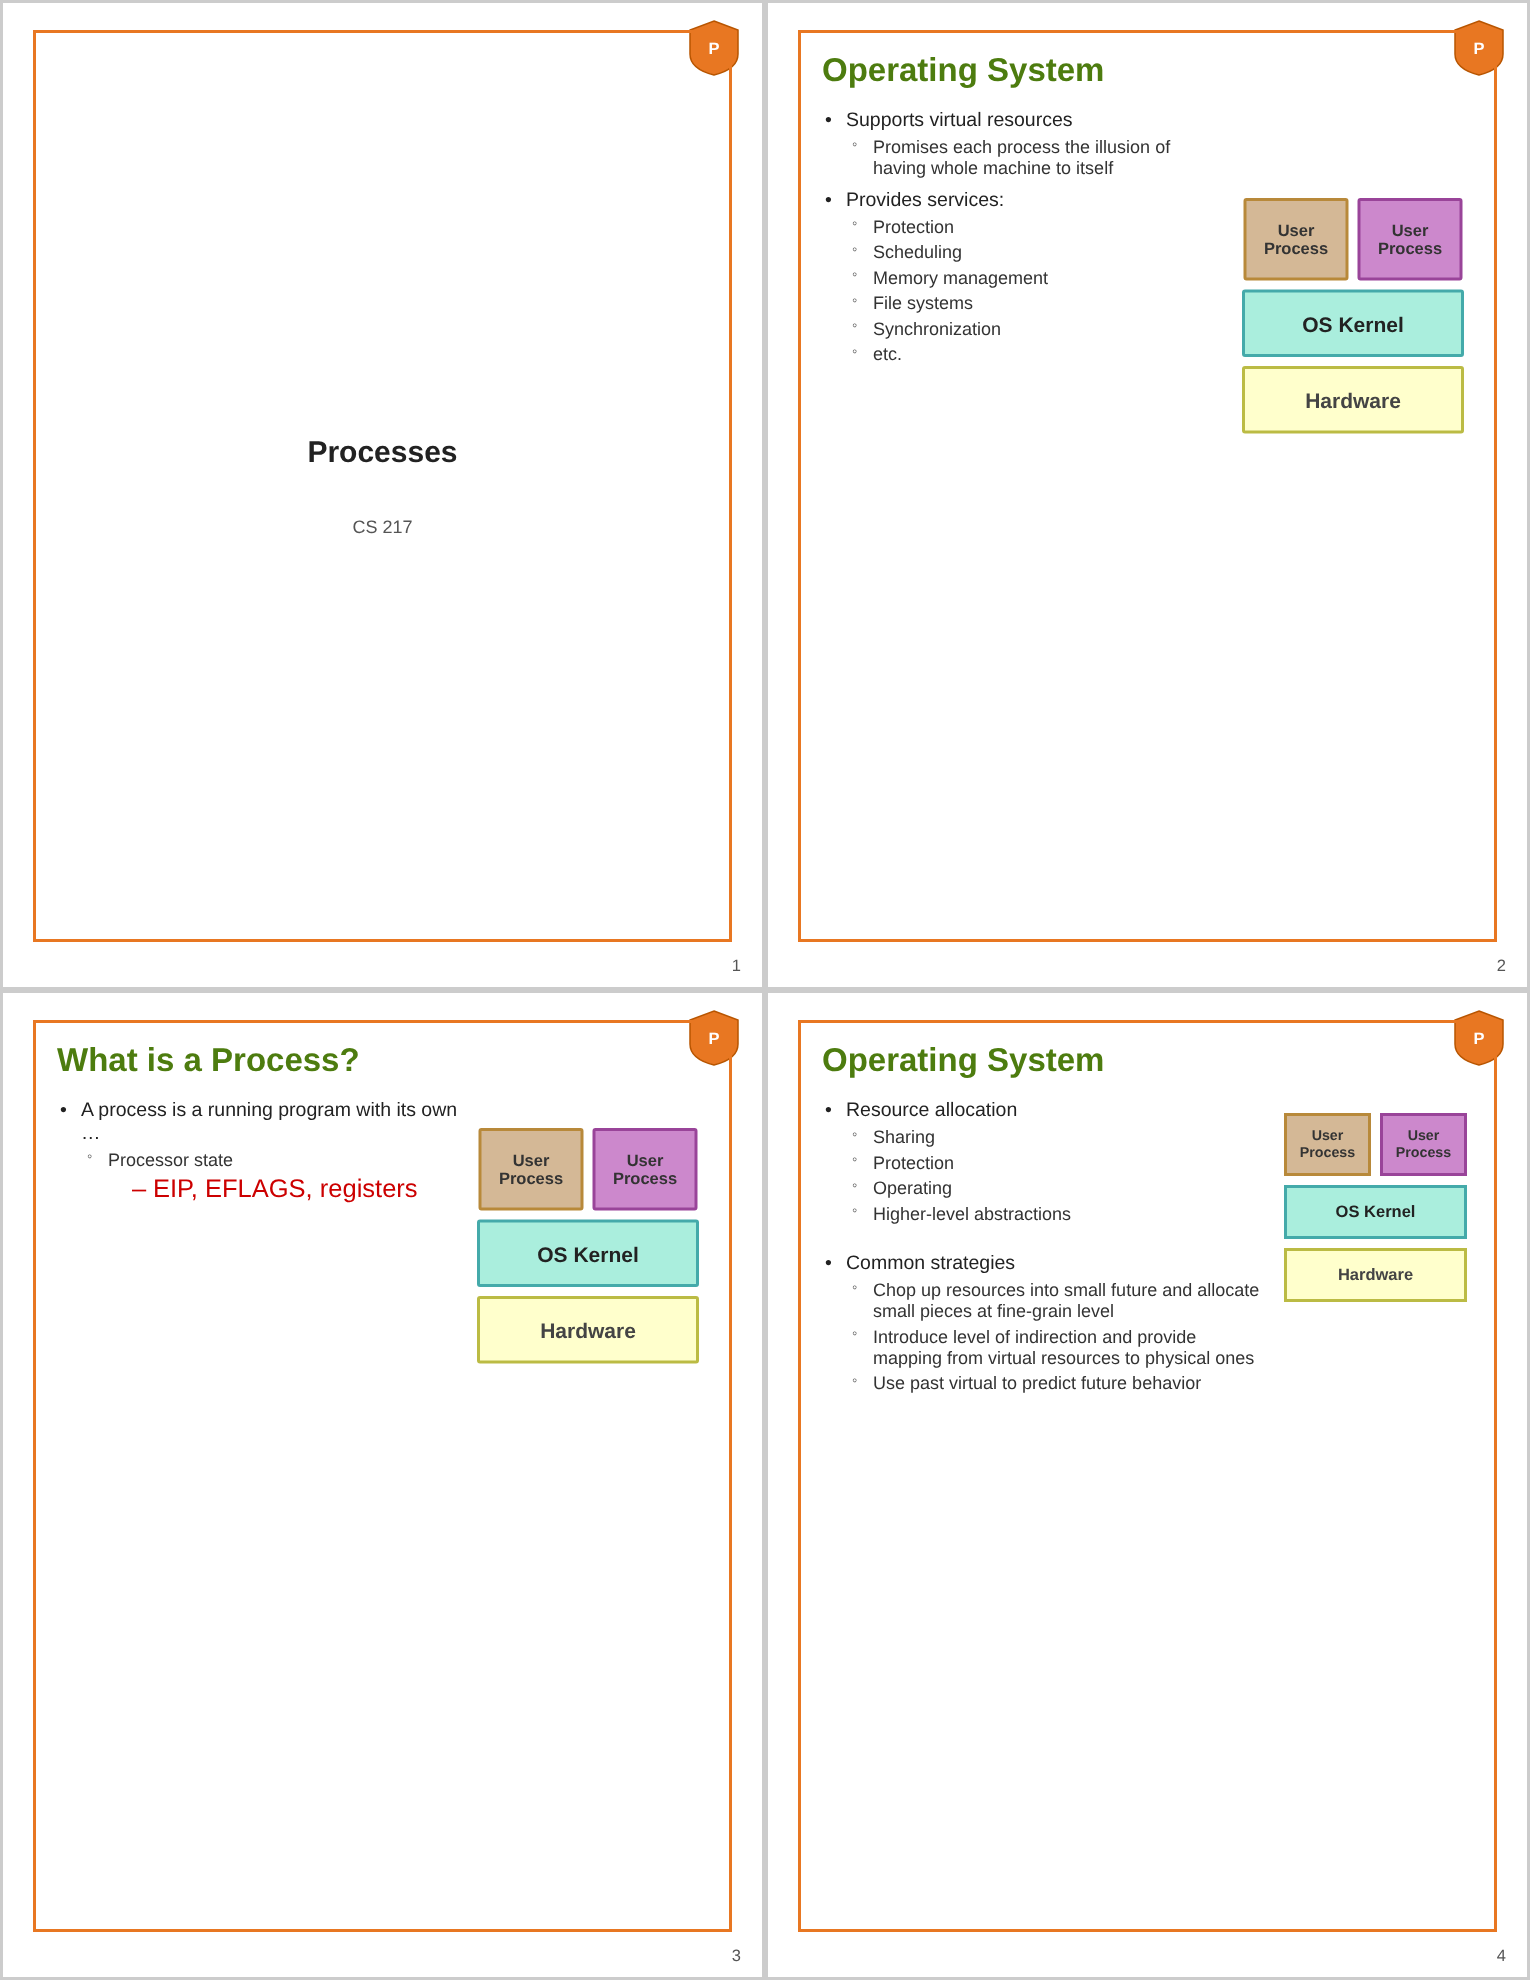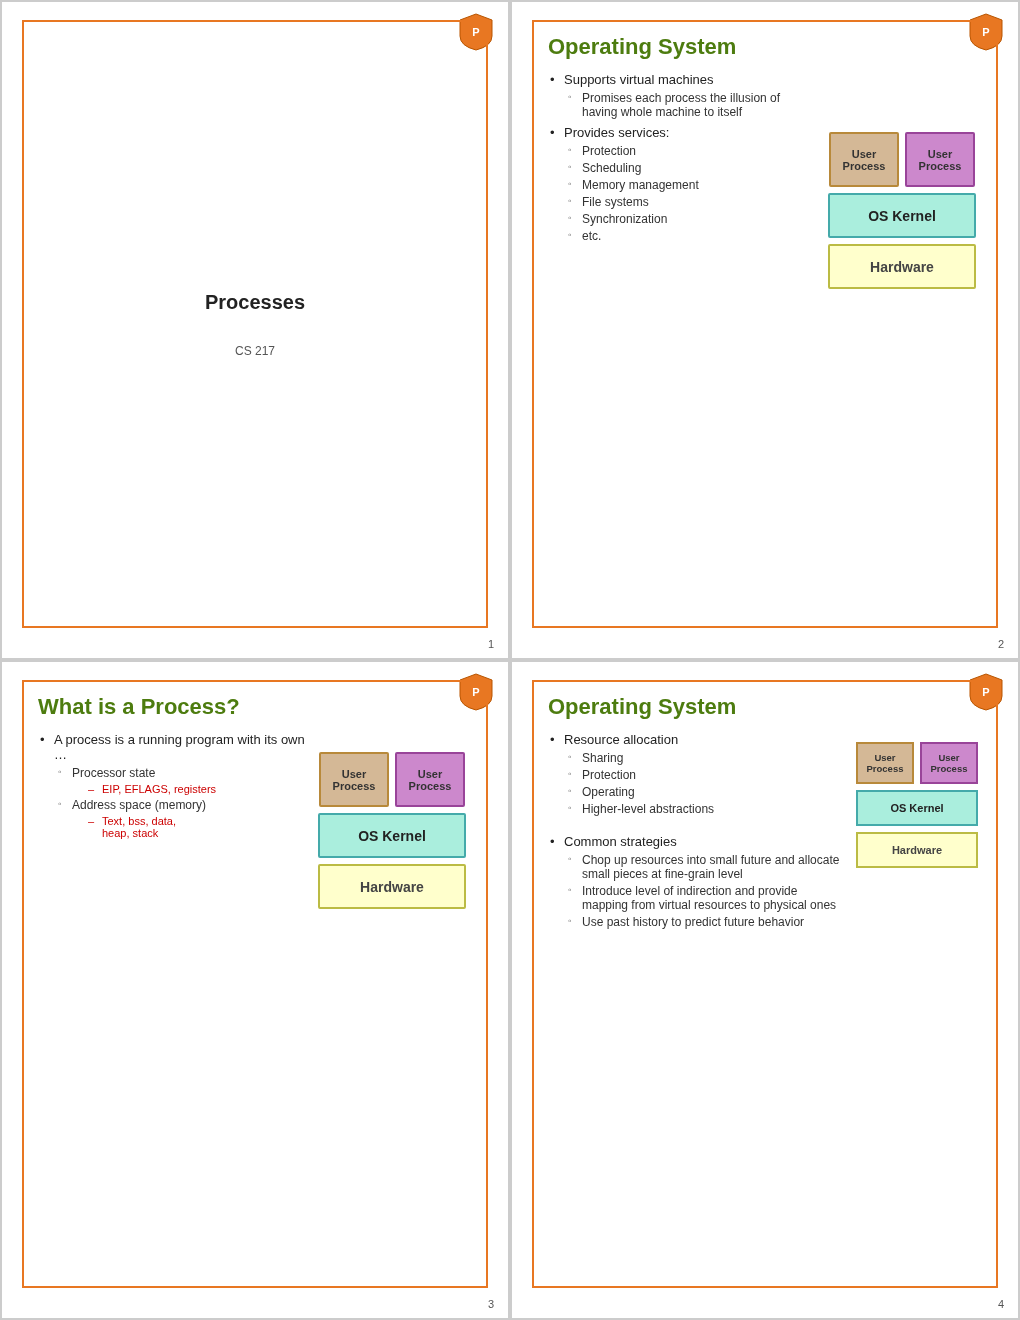--- a/index.html
+++ b/index.html
@@ -80,21 +80,21 @@
       font-size: 10px;
     }
     .sub-dash {
       list-style: none;
       margin-top: 3px;
       padding-left: 16px;
     }
     .sub-dash li {
       position: relative;
       padding-left: 14px;
-      font-size: 11px;
+      font-size: 17px;
       color: #c00;
       margin-bottom: 2px;
     }
     .sub-dash li::before {
       content: "–";
       position: absolute;
       left: 0;
       color: #c00;
     }
     .os-diagram-row {
@@ -303,21 +303,21 @@
       <path d="M18 2 L34 8 L34 24 Q34 34 18 38 Q2 34 2 24 L2 8 Z" fill="#e87722" stroke="#b85500" stroke-width="1"></path>
       <text x="18" y="24" text-anchor="middle" font-size="11" fill="white" font-weight="bold">P</text>
     </svg>
   </div>
   <div class="slide-inner">
     <div class="slide-title">Operating System</div>
     <div class="slide-2-content">
       <div class="slide-2-left">
         <ul class="bullet-list">
           <li>
-            <span>Supports virtual machines</span>
+            <span>Supports virtual resources</span>
             <ul>
               <li>Promises each process the illusion of having whole machine to itself</li>
             </ul>
           </li>
           <li>
             <span>Provides services:</span>
             <ul>
               <li>Protection</li>
               <li>Scheduling</li>
               <li>Memory management</li>
@@ -353,26 +353,20 @@
     <div class="slide-3-content">
       <div class="slide-3-left">
         <ul class="bullet-list">
           <li>
             <span>A process is a running program with its own …</span>
             <ul>
               <li>
                 Processor state
                 <ul class="sub-dash">
                   <li>EIP, EFLAGS, registers</li>
-                </ul>
-              </li>
-              <li>
-                Address space (memory)
-                <ul class="sub-dash">
-                  <li>Text, bss, data,<br>heap, stack</li>
                 </ul>
               </li>
             </ul>
           </li>
         </ul>
       </div>
       <div class="slide-3-right">
         <div class="os-diagram-row">
           <div class="box-user-beige">User<br>Process</div>
           <div class="box-user-purple">User<br>Process</div>
@@ -407,21 +401,21 @@
             </ul>
           </li>
         </ul>
         <div style="height:12px;"></div>
         <ul class="bullet-list">
           <li>
             <span>Common strategies</span>
             <ul>
               <li>Chop up resources into small future and allocate small pieces at fine-grain level</li>
               <li>Introduce level of indirection and provide mapping from virtual resources to physical ones</li>
-              <li>Use past history to predict future behavior</li>
+              <li>Use past virtual to predict future behavior</li>
             </ul>
           </li>
         </ul>
       </div>
       <div class="slide-4-right">
         <div class="os-diagram-row-sm">
           <div class="box-user-beige-sm">User<br>Process</div>
           <div class="box-user-purple-sm">User<br>Process</div>
         </div>
         <div class="box-kernel-sm">OS Kernel</div>

